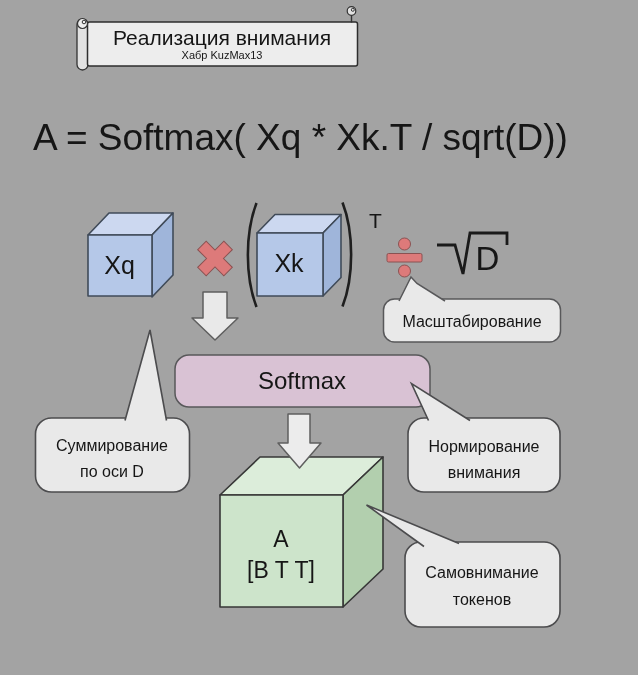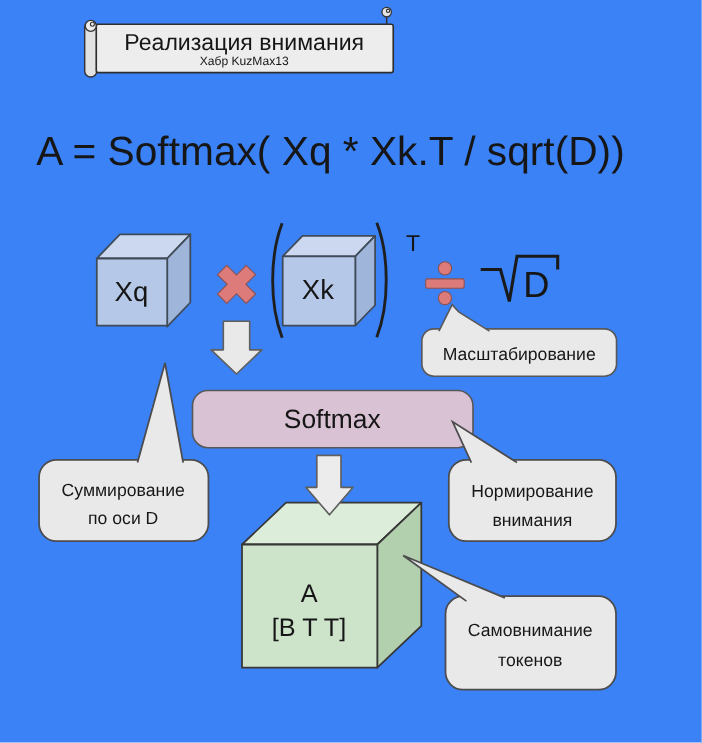--- a/index.html
+++ b/index.html
@@ -1,16 +1,16 @@
 <!DOCTYPE html>
 <html><head>
 <meta charset="utf-8">
 <style>
   html,body{margin:0;padding:0;background:#f5f6f6;}
-  .canvas{position:relative;width:638px;height:675px;background:#3b82f6;overflow:hidden;
+  .canvas{position:relative;width:638px;height:675px;background:#a3a3a3;overflow:hidden;
           font-family:"Liberation Sans",sans-serif;}
   svg{position:absolute;inset:0;}
   text{font-family:"Liberation Sans",sans-serif;fill:#161616;}
 </style>
 </head>
 <body>
 
 <div class="canvas">
 <svg width="638" height="675" viewBox="0 0 638 675">
 

